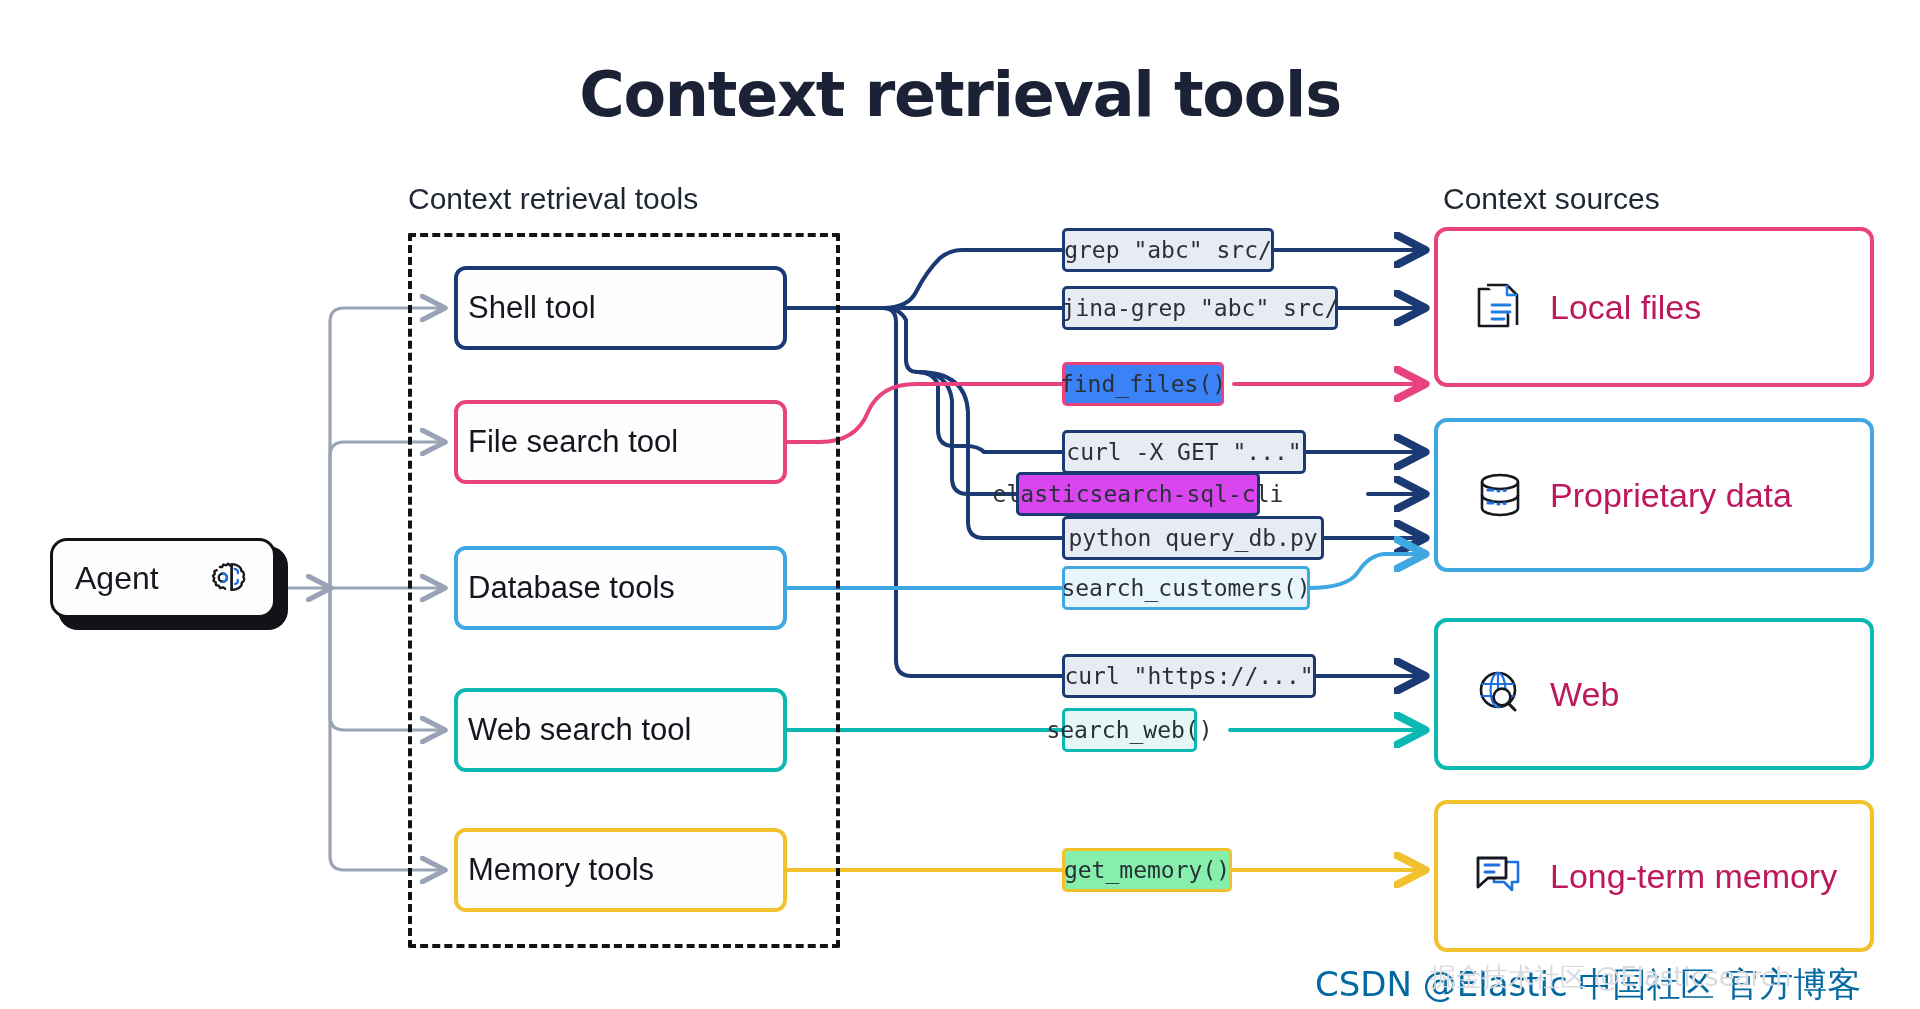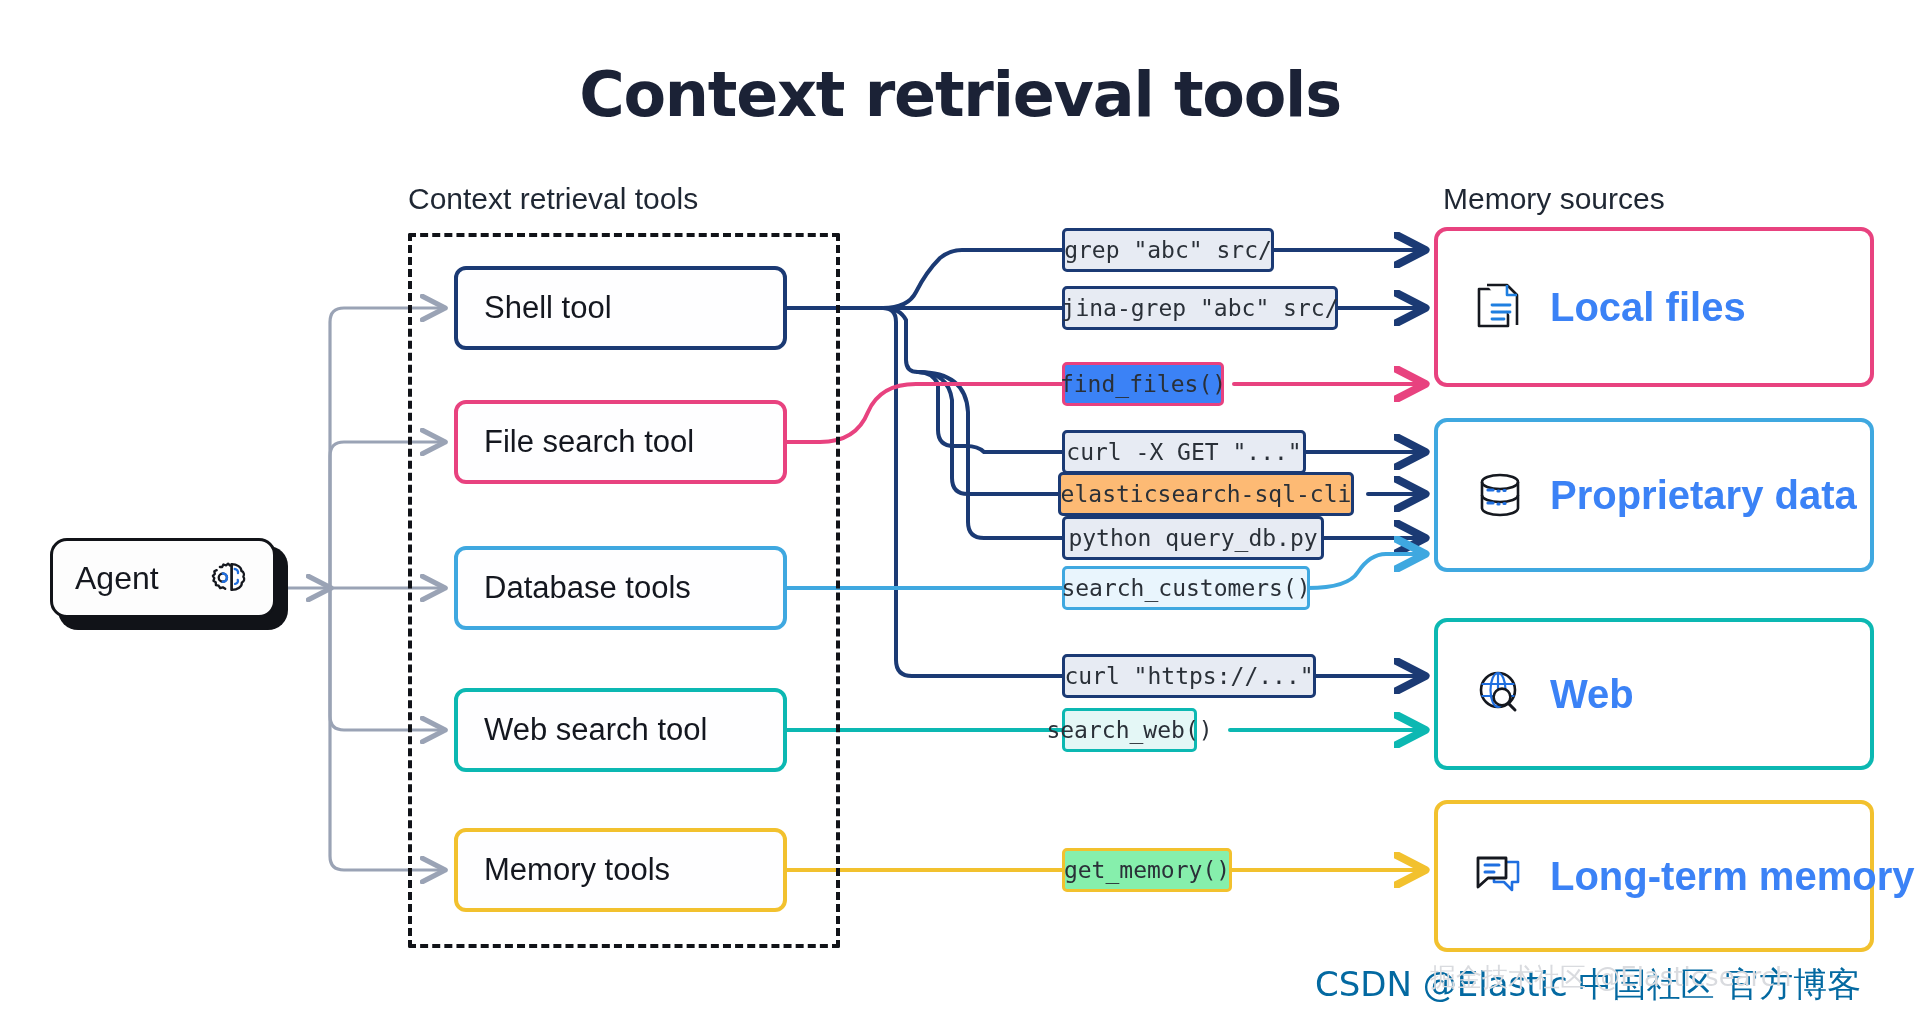--- a/index.html
+++ b/index.html
@@ -35,57 +35,57 @@
 
   
   .dashgroup{
     position:absolute;border:4px dashed #111318;box-sizing:border-box;border-radius:2px;
   }
 
   
   .tool{
     position:absolute;box-sizing:border-box;background:#fefeff;
     border-width:4px;border-style:solid;border-radius:12px;
-    display:flex;align-items:center;padding-left:26px;
+    display:flex;align-items:center;padding-left:10px;
   }
   .tool span{font-size:31px;color:#14171f;white-space:nowrap;}
 
   
   .chip{
     position:absolute;box-sizing:border-box;border-width:3px;border-style:solid;
     border-radius:5px;display:flex;align-items:center;justify-content:center;
     font-family:"DejaVu Sans Mono","Liberation Mono",monospace;
     font-size:23px;color:#2a3038;white-space:nowrap;letter-spacing:0px;
   }
 
   
   .src{
     position:absolute;box-sizing:border-box;background:#ffffff;
     border-width:4px;border-style:solid;border-radius:13px;
     display:flex;align-items:center;padding-left:34px;gap:22px;
   }
-  .src .slabel{font-size:40px;color:#3b82f6;white-space:nowrap;font-weight:bold;}
+  .src .slabel{font-size:34px;color:#be185d;white-space:nowrap;}
   .src .sicon{width:56px;height:56px;flex:0 0 56px;display:block;}
 
   .wm{
     position:absolute;white-space:nowrap;pointer-events:none;
     font-family:"DejaVu Sans","Liberation Sans",sans-serif;
   }
   .wm1{left:1315px;top:962px;font-size:34px;color:#0369a1;}
   .wm2{left:1430px;top:960px;font-size:26px;color:#d9dbdf;}
 </style>
 </head>
 <body>
 
 <div id="stage">
 
   <div class="ttl">Context retrieval tools</div>
 
   <div class="colhead" style="left:408px;top:182px;">Context retrieval tools</div>
-  <div class="colhead" style="left:1443px;top:182px;">Memory sources</div>
+  <div class="colhead" style="left:1443px;top:182px;">Context sources</div>
 
   <svg id="wires" viewBox="0 0 1920 1009">
     <defs>
       <marker id="ah-gray" markerWidth="9" markerHeight="9" refX="7.4" refY="4.5" orient="auto">
         <path d="M0.6,0.8 L7.8,4.5 L0.6,8.2" fill="none" stroke="#9aa3b5" stroke-width="1.6" stroke-linecap="round" stroke-linejoin="round"></path>
       </marker>
       <marker id="ah-navy" markerWidth="9" markerHeight="9" refX="7.4" refY="4.5" orient="auto">
         <path d="M0.6,0.8 L7.8,4.5 L0.6,8.2" fill="none" stroke="#1b3a74" stroke-width="2" stroke-linecap="round" stroke-linejoin="round"></path>
       </marker>
       <marker id="ah-pink" markerWidth="9" markerHeight="9" refX="7.4" refY="4.5" orient="auto">
@@ -211,21 +211,21 @@
   </div>
 
   <div class="chip" style="left:1062px;top:228px;width:212px;height:44px;border-color:#1b3a74;background:#e7ebf3;">grep "abc" src/</div>
 
   <div class="chip" style="left:1062px;top:286px;width:276px;height:44px;border-color:#1b3a74;background:#e7ebf3;">jina-grep "abc" src/</div>
 
   <div class="chip" style="left:1062px;top:362px;width:162px;height:44px;border-color:#e8427f;background:#3b82f6;">find_files()</div>
 
   <div class="chip" style="left:1062px;top:430px;width:244px;height:44px;border-color:#1b3a74;background:#e7ebf3;">curl -X GET "..."</div>
 
-  <div class="chip" style="left:1058px;top:472px;width:296px;height:44px;border-color:#1b3a74;background:#fdba74;">elasticsearch-sql-cli</div>
+  <div class="chip" style="left:1016px;top:472px;width:244px;height:44px;border-color:#1b3a74;background:#d946ef;">elasticsearch-sql-cli</div>
 
   <div class="chip" style="left:1062px;top:516px;width:262px;height:44px;border-color:#1b3a74;background:#e7ebf3;">python query_db.py</div>
 
   <div class="chip" style="left:1062px;top:566px;width:248px;height:44px;border-color:#3fa8e0;background:#e9f5fd;">search_customers()</div>
 
   <div class="chip" style="left:1062px;top:654px;width:254px;height:44px;border-color:#1b3a74;background:#e7ebf3;">curl "https://..."</div>
 
   <div class="chip" style="left:1062px;top:708px;width:135px;height:44px;border-color:#0cb8b2;background:#e4f7f6;">search_web()</div>
 
   <div class="chip" style="left:1062px;top:848px;width:170px;height:44px;border-color:#f2c12e;background:#86efac;">get_memory()</div>

